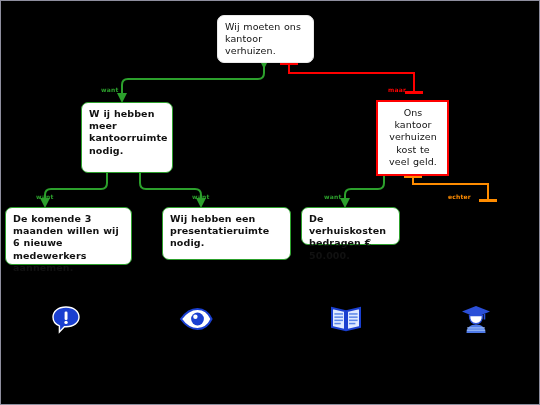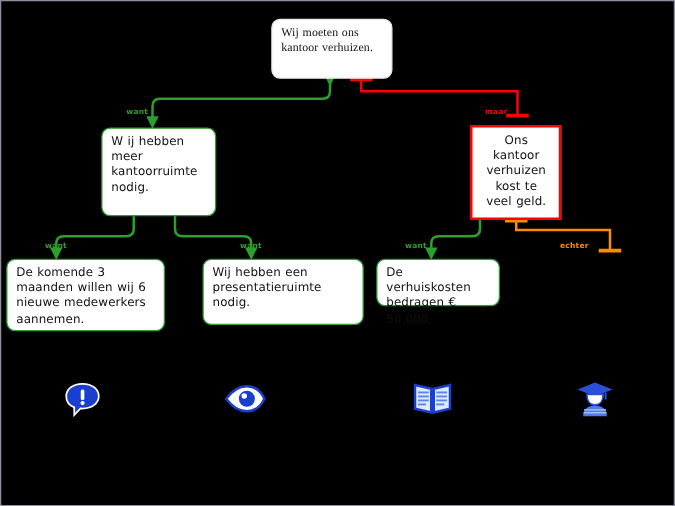--- a/index.html
+++ b/index.html
@@ -35,22 +35,22 @@
     position: absolute;
     background: #ffffff;
     color: #111111;
     box-sizing: border-box;
     font-size: 9.5px;
     line-height: 12.2px;
     padding: 5px 6px 5px 7px;
     letter-spacing: 0.1px;
     word-spacing: 0.4px;
   }
-  .node.green  { border: 1.6px solid #2ca02c; border-radius: 7px; }
-  .node.white  { border: 1.6px solid #e8e8e8; border-radius: 7px; font-family: Liberation Serif, serif; }
+  .node.green  { border: 1.6px solid #2ca02c; border-radius: 7px; font-weight: bold; }
+  .node.white  { border: 1.6px solid #e8e8e8; border-radius: 7px; }
   .node.red    { border: 2px solid #ff0000; border-radius: 0; text-align: center; }
   .node.orange { border: 2px solid #ff8c00; border-radius: 0; }
 
   
   .edge-label {
     position: absolute;
     font-size: 6px;
     font-weight: bold;
     letter-spacing: 0.2px;
     line-height: 7px;

